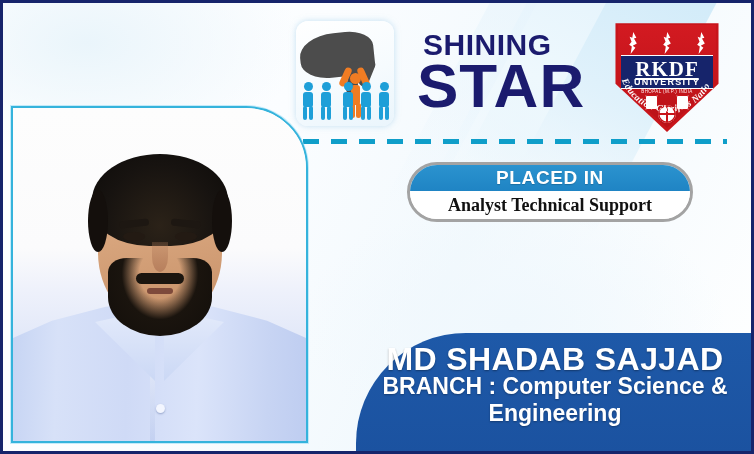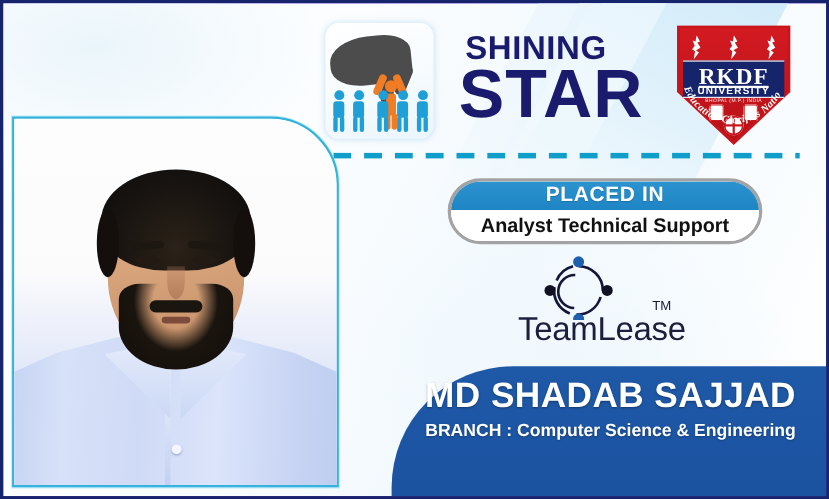--- a/index.html
+++ b/index.html
@@ -299,21 +299,21 @@
     background:linear-gradient(180deg,#2b93cf 0%,#1f84c4 100%);
     color:#ffffff;font-weight:bold;font-size:19px;letter-spacing:.6px;
     display:flex;align-items:center;justify-content:center;
     font-family:"Liberation Sans",sans-serif;
     text-shadow:0 1px 1px rgba(0,0,0,.18);
   }
   .placed-bottom{
     height:28px;background:#ffffff;color:#111111;
     font-weight:bold;font-size:18px;
     display:flex;align-items:center;justify-content:center;
-    font-family:Liberation Sans, sans-serif;
+    font-family:Liberation Serif, serif;
   }
 
   
   .tl{
     position:absolute;left:468px;top:228px;width:160px;height:86px;
   }
   .tl-mark{position:absolute;left:22px;top:0;width:66px;height:60px;}
   .tl-word{
     position:absolute;left:0;top:52px;width:152px;text-align:center;
     font-size:30px;color:#1d1d3c;letter-spacing:-.3px;
@@ -331,22 +331,22 @@
     border-top-left-radius:110px;
     box-shadow:0 -1px 0 rgba(255,255,255,.25) inset;
   }
   .nb-name{
     position:absolute;left:0;right:0;top:8px;text-align:center;
     color:#ffffff;font-weight:bold;font-size:32px;letter-spacing:.4px;
     font-family:"Liberation Sans",sans-serif;
     text-shadow:0 1px 2px rgba(0,0,0,.35);
   }
   .nb-branch{
-    position:absolute;left:0;right:0;top:50px;text-align:center;
-    color:#ffffff;font-weight:bold;font-size:16px;
+    position:absolute;left:0;right:0;top:40px;text-align:center;
+    color:#ffffff;font-weight:bold;font-size:23px;
     font-family:"Liberation Sans",sans-serif;
     text-shadow:0 1px 2px rgba(0,0,0,.3);
   }
   .nb-batch{
     position:absolute;left:0;right:0;top:82px;text-align:center;
     color:#ffffff;font-weight:bold;font-size:25px;letter-spacing:.4px;
     font-family:"Liberation Sans",sans-serif;
     text-shadow:0 1px 2px rgba(0,0,0,.35);
   }
 </style>
@@ -459,34 +459,19 @@
       <div class="ph-mous"></div>
       <div class="ph-lip"></div>
     </div>
   </div>
 
   <div class="placed-badge">
     <div class="placed-top">PLACED IN</div>
     <div class="placed-bottom">Analyst Technical Support</div>
   </div>
 
-  <div class="tl">
-    <svg class="tl-mark" viewBox="0 0 66 60">
-      <path d="M 33 11 A 22 22 0 0 1 55 33" fill="none" stroke="#15163a" stroke-width="2.4"></path>
-      <path d="M 53 39 A 22 22 0 0 1 31 55" fill="none" stroke="#15163a" stroke-width="2.4"></path>
-      <path d="M 25 54 A 22 22 0 0 1 11 30" fill="none" stroke="#15163a" stroke-width="2.4"></path>
-      <path d="M 13 24 A 22 22 0 0 1 28 11" fill="none" stroke="#15163a" stroke-width="2.4"></path>
-      <path d="M 30 19 A 15 15 0 0 0 29 49" fill="none" stroke="#15163a" stroke-width="2.4"></path>
-      <circle cx="33" cy="7" r="5" fill="#1e5fae"></circle>
-      <circle cx="33" cy="59" r="5" fill="#1e5fae"></circle>
-      <circle cx="7" cy="33" r="5" fill="#111124"></circle>
-      <circle cx="59" cy="33" r="5" fill="#111124"></circle>
-    </svg>
-    <div class="tl-tm">TM</div>
-    <div class="tl-word">TeamLease</div>
-  </div>
 
   <div class="name-banner">
     <div class="nb-name">MD SHADAB SAJJAD</div>
     <div class="nb-branch">BRANCH : Computer Science &amp; Engineering</div>
   </div>
 
 </div>
 
 </body></html>

